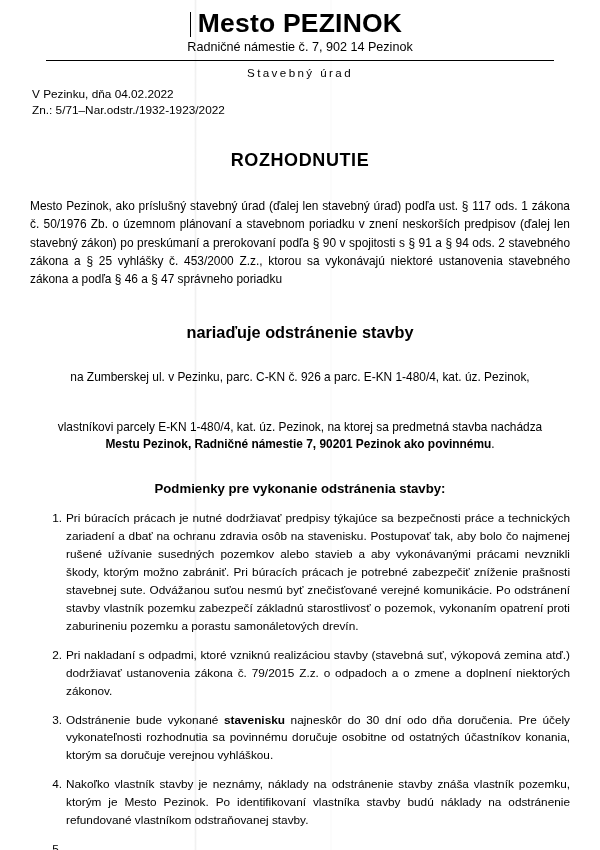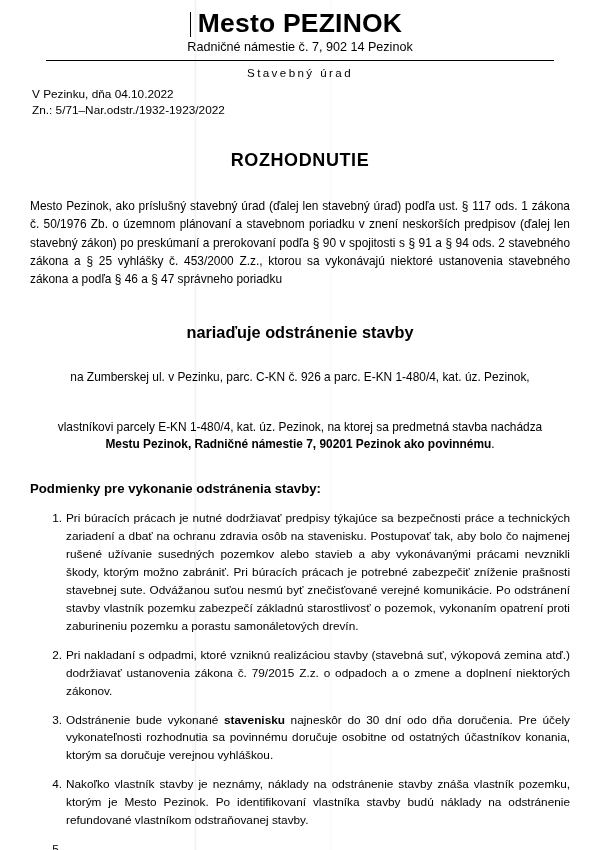--- a/index.html
+++ b/index.html
@@ -117,21 +117,21 @@
   .centered.tight {
     margin-top: 32px;
   }
   .centered .b {
     font-weight: bold;
   }
   .conditions-head {
     font-size: 13.2px;
     font-weight: bold;
     margin-top: 27px;
-    text-align: left;
+    text-align: center;
   }
 
   
   ol.conditions {
     margin: 14px 0 0 0;
     padding-left: 0;
     list-style: none;
     counter-reset: cond;
   }
   ol.conditions > li {
@@ -168,21 +168,21 @@
 <div class="page">
 
   <div class="letterhead">
     <div class="org-title">Mesto PEZINOK</div>
     <div class="org-address">Radničné námestie č. 7, 902 14 Pezinok</div>
     <hr class="rule">
     <div class="dept">Stavebný úrad</div>
   </div>
 
   <div class="refblock">
-    <div>V Pezinku, dňa 04.10.2022</div>
+    <div>V Pezinku, dňa 04.02.2022</div>
     <div>Zn.: 5/71–Nar.odstr./1932-1923/2022</div>
   </div>
 
   <div class="doc-title">ROZHODNUTIE</div>
 
   <div class="para">Mesto Pezinok, ako príslušný stavebný úrad (ďalej len stavebný úrad) podľa ust. § 117 ods. 1 zákona č. 50/1976 Zb. o územnom plánovaní a stavebnom poriadku v znení neskorších predpisov (ďalej len stavebný zákon) po preskúmaní a prerokovaní podľa § 90 v spojitosti s § 91 a § 94 ods. 2 stavebného zákona a § 25 vyhlášky č. 453/2000 Z.z., ktorou sa vykonávajú niektoré ustanovenia stavebného zákona a podľa § 46 a § 47 správneho poriadku</div>
 
   <div class="subhead">nariaďuje odstránenie stavby</div>
 
   <div class="centered">na Zumberskej ul. v Pezinku, parc. C-KN č. 926 a parc. E-KN 1-480/4, kat. úz. Pezinok,</div>

